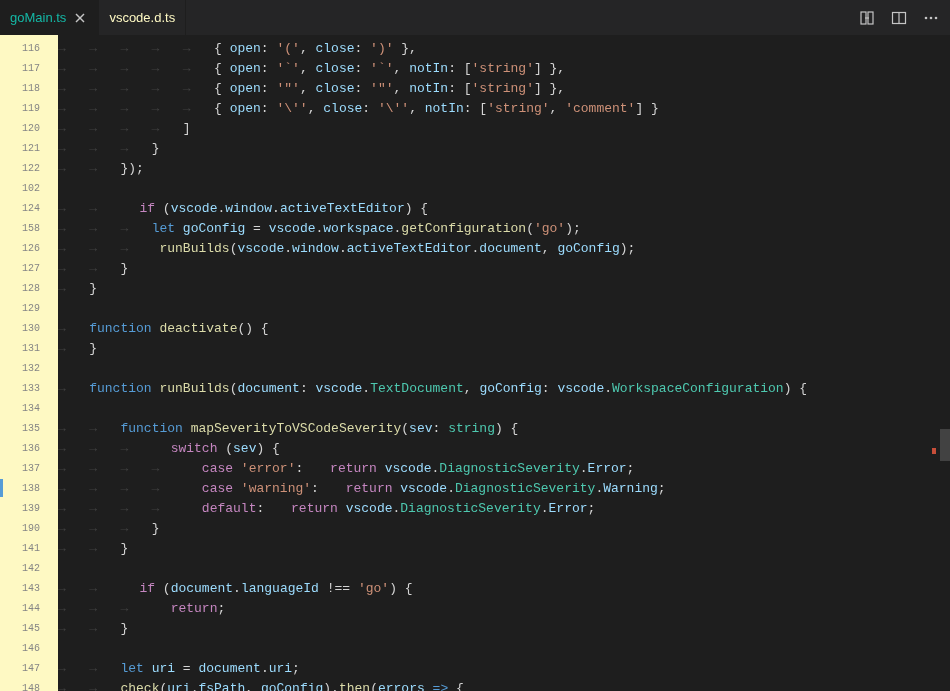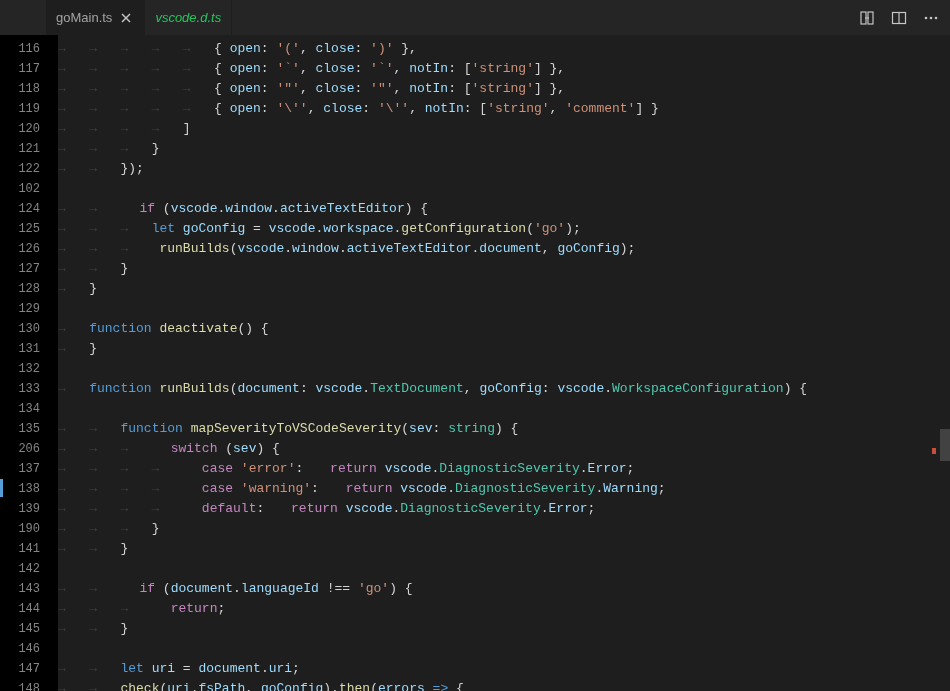--- a/index.html
+++ b/index.html
@@ -18,31 +18,29 @@
     background: #252526;
     display: flex;
     align-items: stretch;
     user-select: none;
   }
   .tab {
     display: flex;
     align-items: center;
     padding: 0 10px;
     font-size: 13px;
-    color: #22c55e;
+    color: #fef9c3;
     border-right: 1px solid #1e1e1e;
     cursor: pointer;
     gap: 6px;
-    font-style: italic;
   }
   .tab.active {
     background: #1e1e1e;
-    color: #a3a3a3;
+    color: #14b8a6;
     font-style: normal;
-    margin-left: 46px;
   }
   .tab .tab-label { font-family: -apple-system, 'Segoe UI', sans-serif; }
   .tab .close {
     width: 16px; height: 16px;
     display: flex; align-items: center; justify-content: center;
     border-radius: 3px;
     color: #c5c5c5;
   }
   .tab-bar-actions {
     margin-left: auto;
@@ -58,27 +56,27 @@
     cursor: pointer;
   }
   .editor {
     flex: 1;
     display: flex;
     overflow: hidden;
     position: relative;
   }
   .gutter {
     width: 58px;
-    background: #000000;
+    background: #fef9c3;
     color: #858585;
     text-align: right;
     padding-right: 18px;
     padding-top: 4px;
     line-height: 20px;
-    font-size: 12px;
+    font-size: 10px;
     user-select: none;
   }
   .code {
     flex: 1;
     padding-top: 4px;
     line-height: 20px;
     white-space: pre;
     overflow: hidden;
     position: relative;
   }
@@ -184,32 +182,32 @@
     <div class="gutter" id="gutter">
         <div>116</div>
         <div>117</div>
         <div>118</div>
         <div>119</div>
         <div>120</div>
         <div>121</div>
         <div>122</div>
         <div>102</div>
         <div>124</div>
-        <div>125</div>
+        <div>158</div>
         <div>126</div>
         <div>127</div>
         <div>128</div>
         <div>129</div>
         <div>130</div>
         <div>131</div>
         <div>132</div>
         <div>133</div>
         <div>134</div>
         <div>135</div>
-        <div>206</div>
+        <div>136</div>
         <div>137</div>
         <div>138</div>
         <div>139</div>
         <div>190</div>
         <div>141</div>
         <div>142</div>
         <div>143</div>
         <div>144</div>
         <div>145</div>
         <div>146</div>

